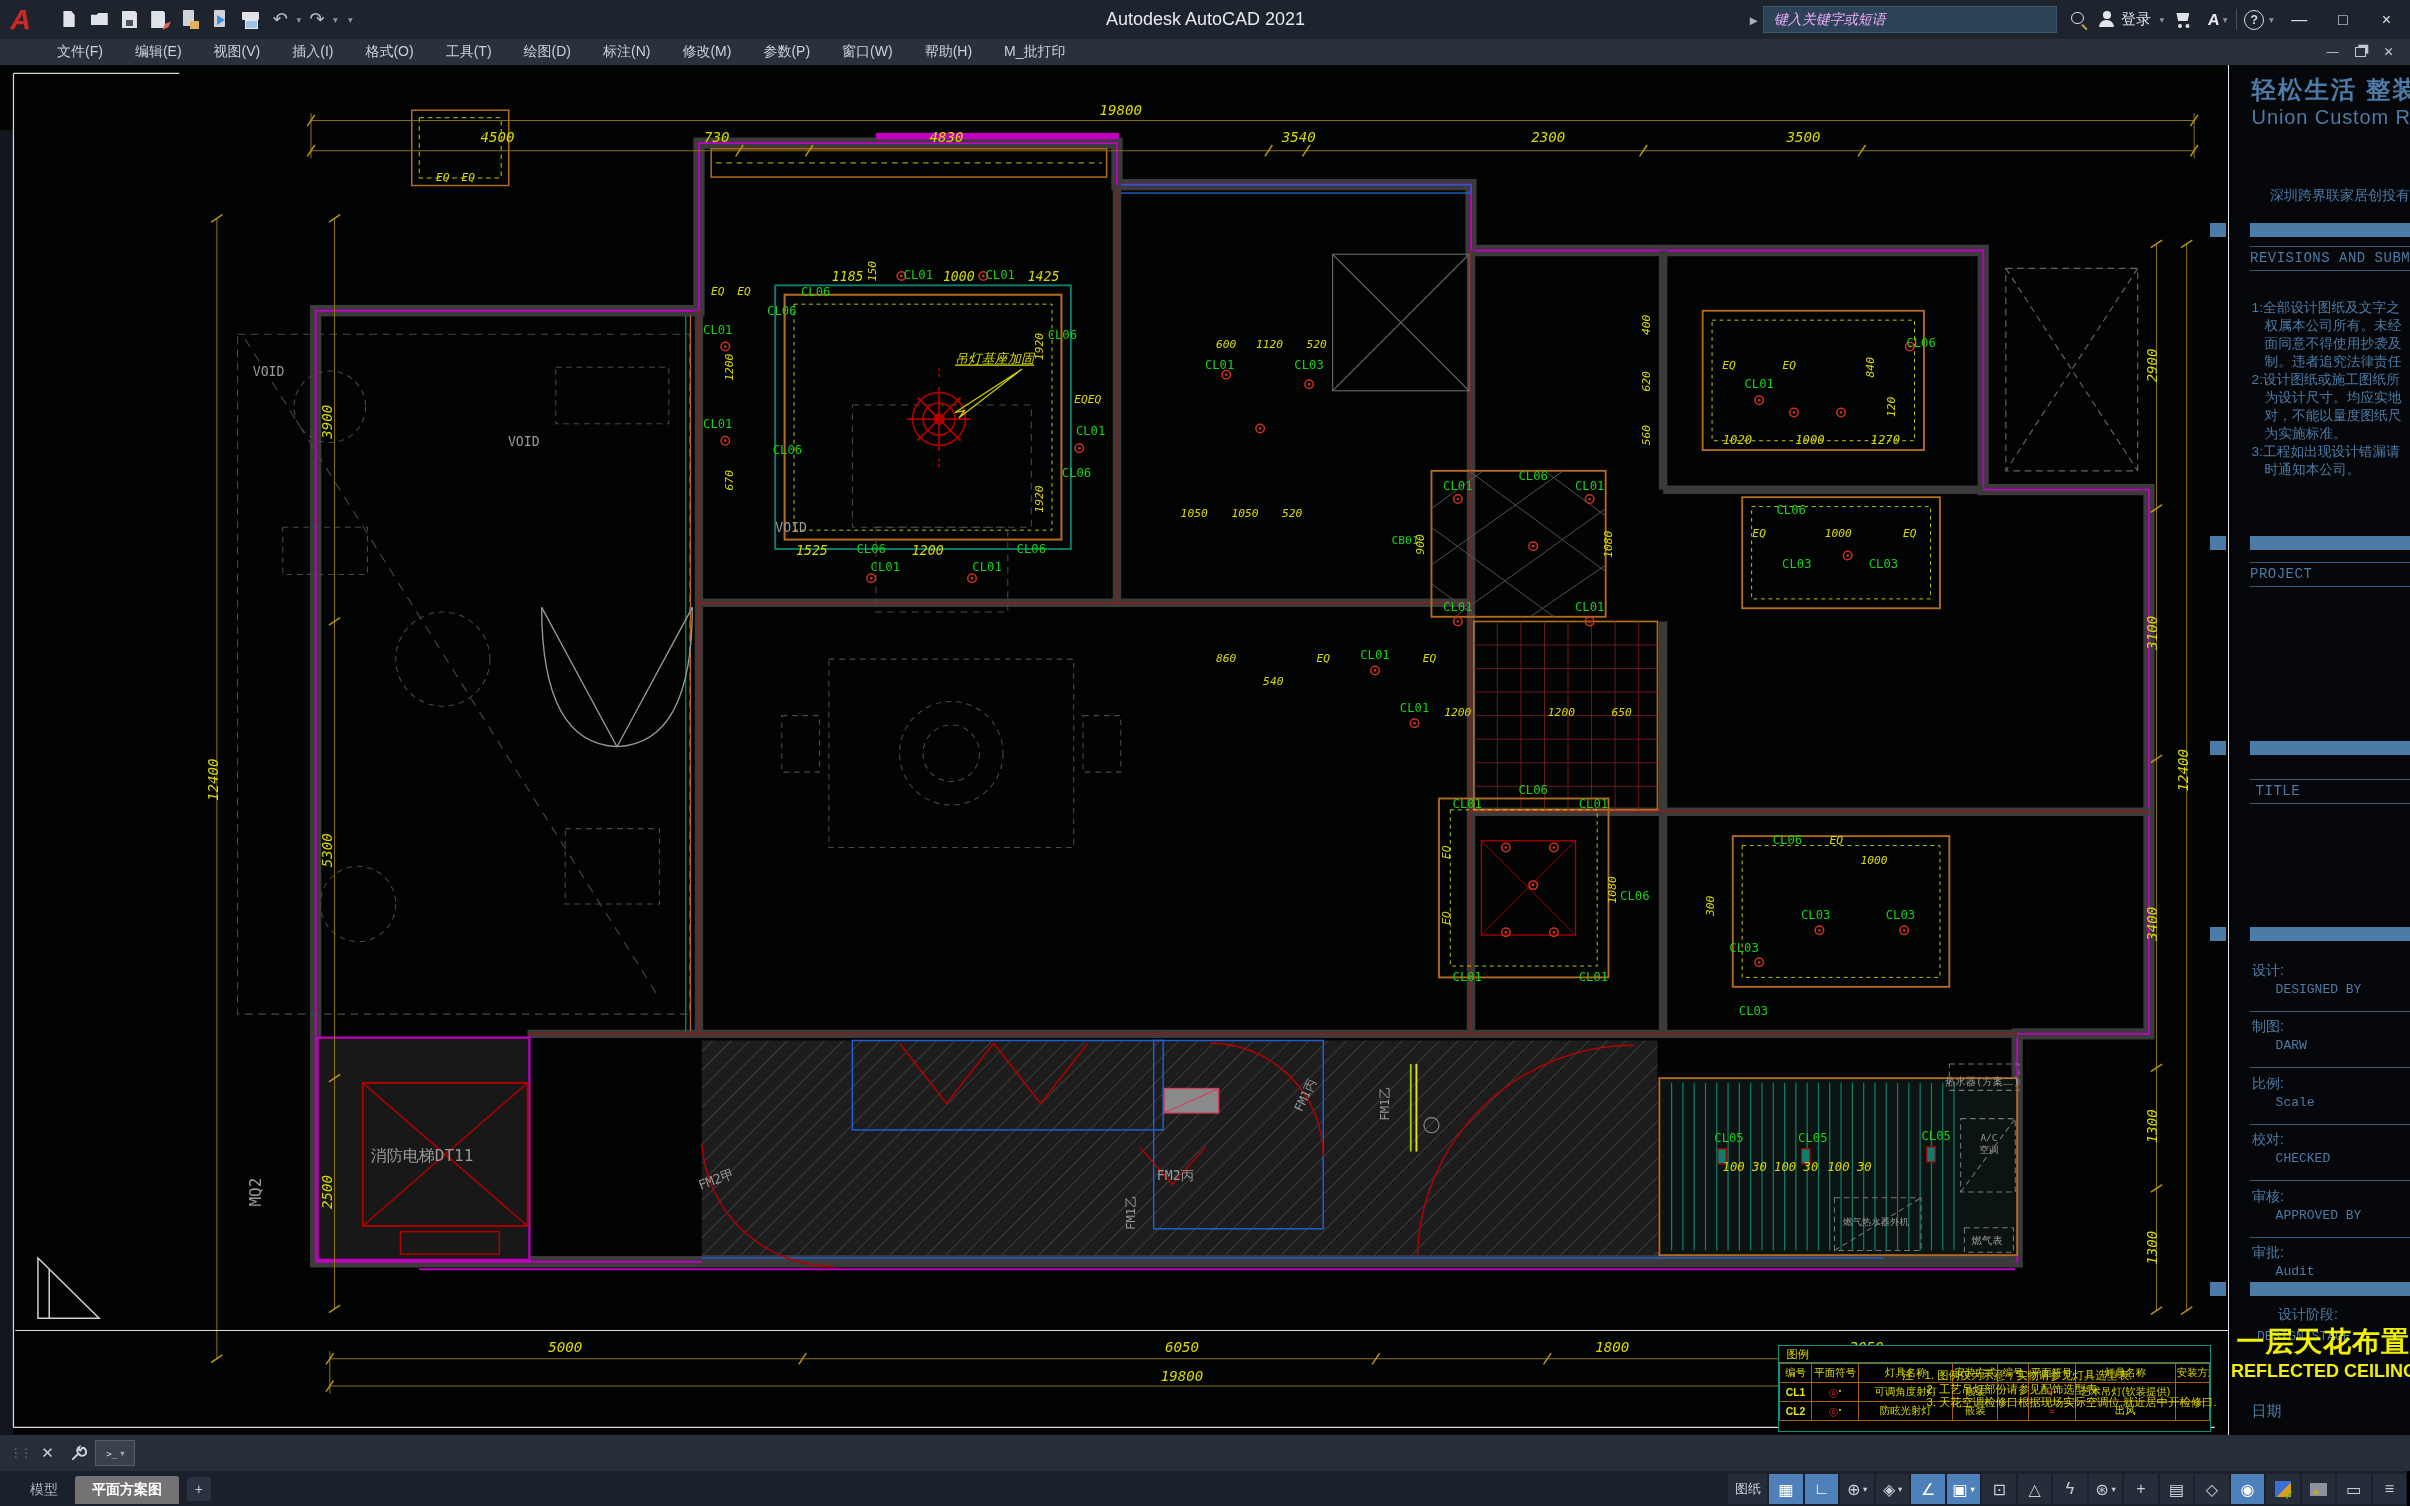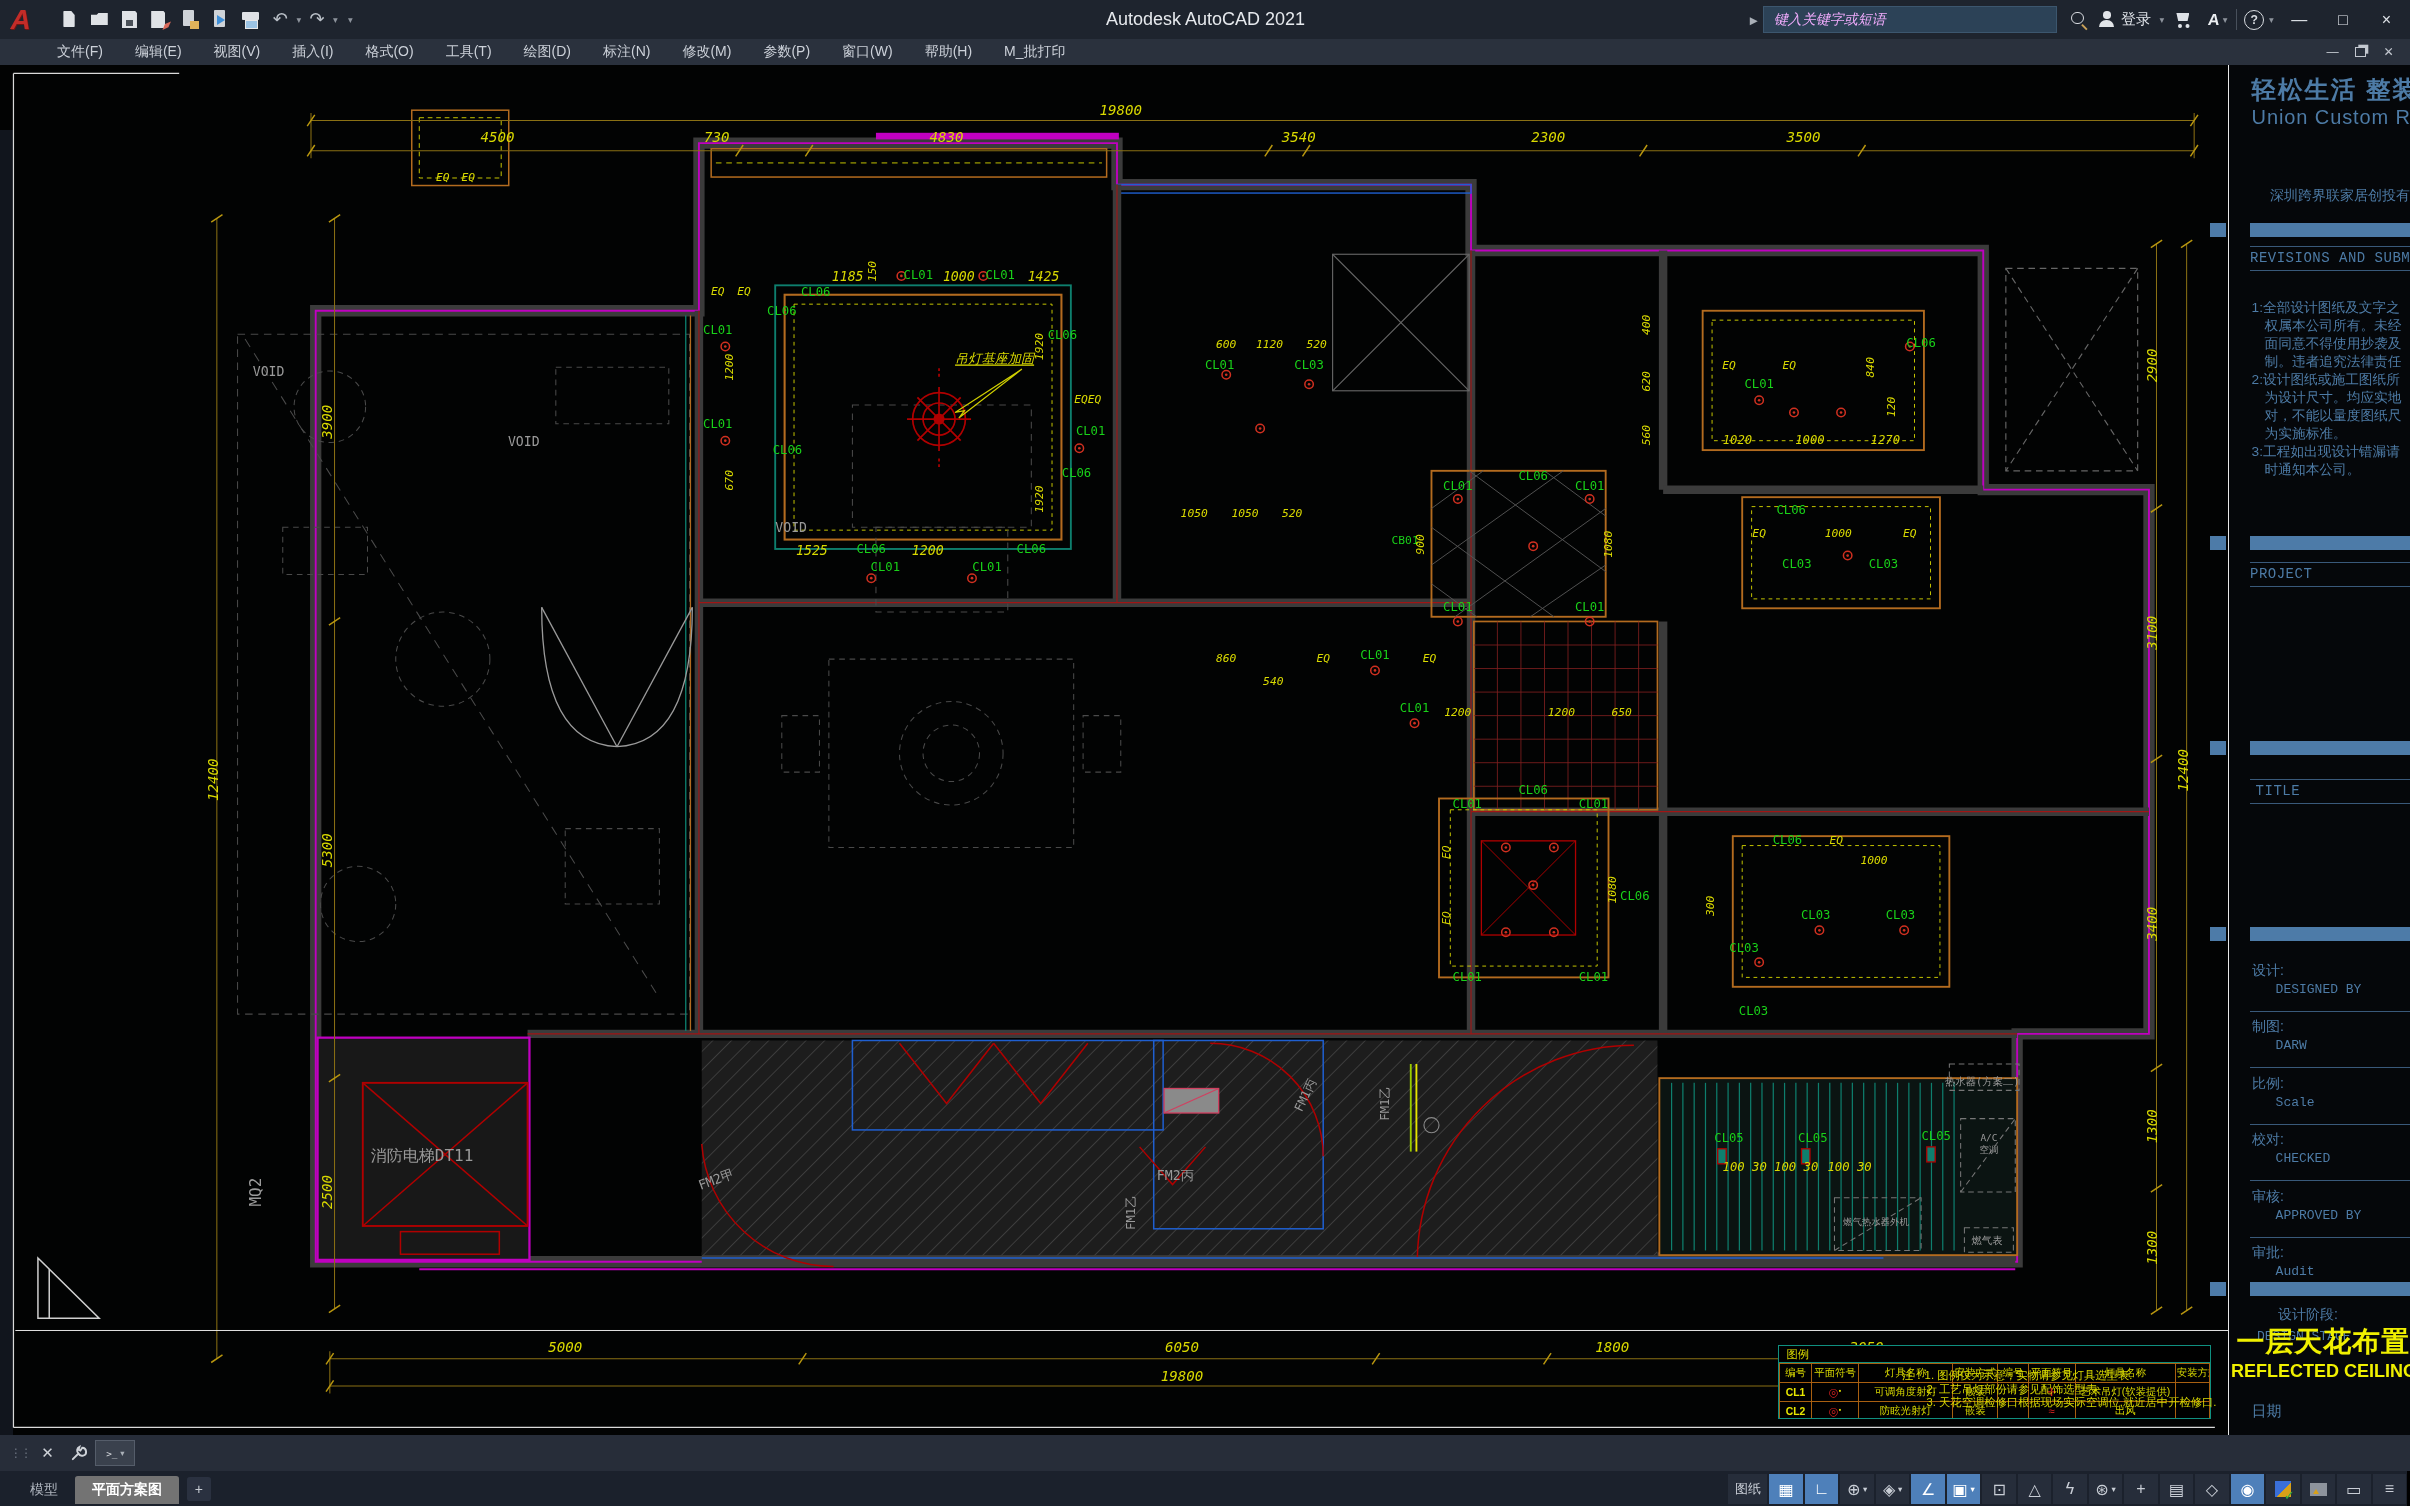--- a/index.html
+++ b/index.html
@@ -49,21 +49,21 @@
   
   #menubar{position:absolute;left:0;top:39px;width:2411px;height:26px;background:#2a313d;display:flex;align-items:center;padding-left:41px;box-sizing:border-box;}
   .menu-item{color:#ccd1d9;font-size:14px;padding:0 16px;height:26px;display:flex;align-items:center;}
   #doc-controls{position:absolute;right:7.5px;top:39px;height:26px;display:flex;align-items:center;}
   .docbtn{width:28px;height:22.6px;display:flex;align-items:center;justify-content:center;color:#c3c8d0;font-size:12.2px;}
   .docbtn .restore{width:9.4px;height:7.5px;border:1.4px solid #c3c8d0;box-shadow:2.8px -2.8px 0 -0.5px #c3c8d0;}
   
   #canvas{position:absolute;left:0;top:65px;width:2411px;height:1370px;background:#020303;overflow:hidden;}
   #plan-svg{position:absolute;left:0;top:0;}
   
-  #legend{position:absolute;left:1778px;top:1280px;width:433px;height:74px;border:1.9px solid #0f9080;background:#000;overflow:hidden;box-sizing:border-box;}
+  #legend{position:absolute;left:1778px;top:1280px;width:433px;height:87px;border:1.9px solid #0f9080;background:#000;overflow:hidden;box-sizing:border-box;}
   #legend .ltitle{height:17px;border-bottom:0.9px solid #0f9080;color:#d8d800;font-size:11.3px;padding:0.9px 7.5px;box-sizing:border-box;}
   #legend table{border-collapse:collapse;table-layout:fixed;width:100%;}
   #legend td,#legend th{border:0.9px solid #a85f10;color:#d8d800;font-size:10.4px;text-align:center;
     height:18px;overflow:hidden;white-space:nowrap;padding:0 0.9px;font-weight:normal;}
   #legend .lcode{color:#e8e800;font-weight:700;}
   .sym-red{color:#d22;font-size:11.3px;}
   .sym-sq::after{content:"▪";color:#d8d800;font-size:7.5px;vertical-align:top;}
   
   #plan-notes{position:absolute;left:1902px;top:1304px;width:320px;color:#d8d800;font-size:11.3px;line-height:13.7px;}
   #plan-notes div{white-space:nowrap;}

